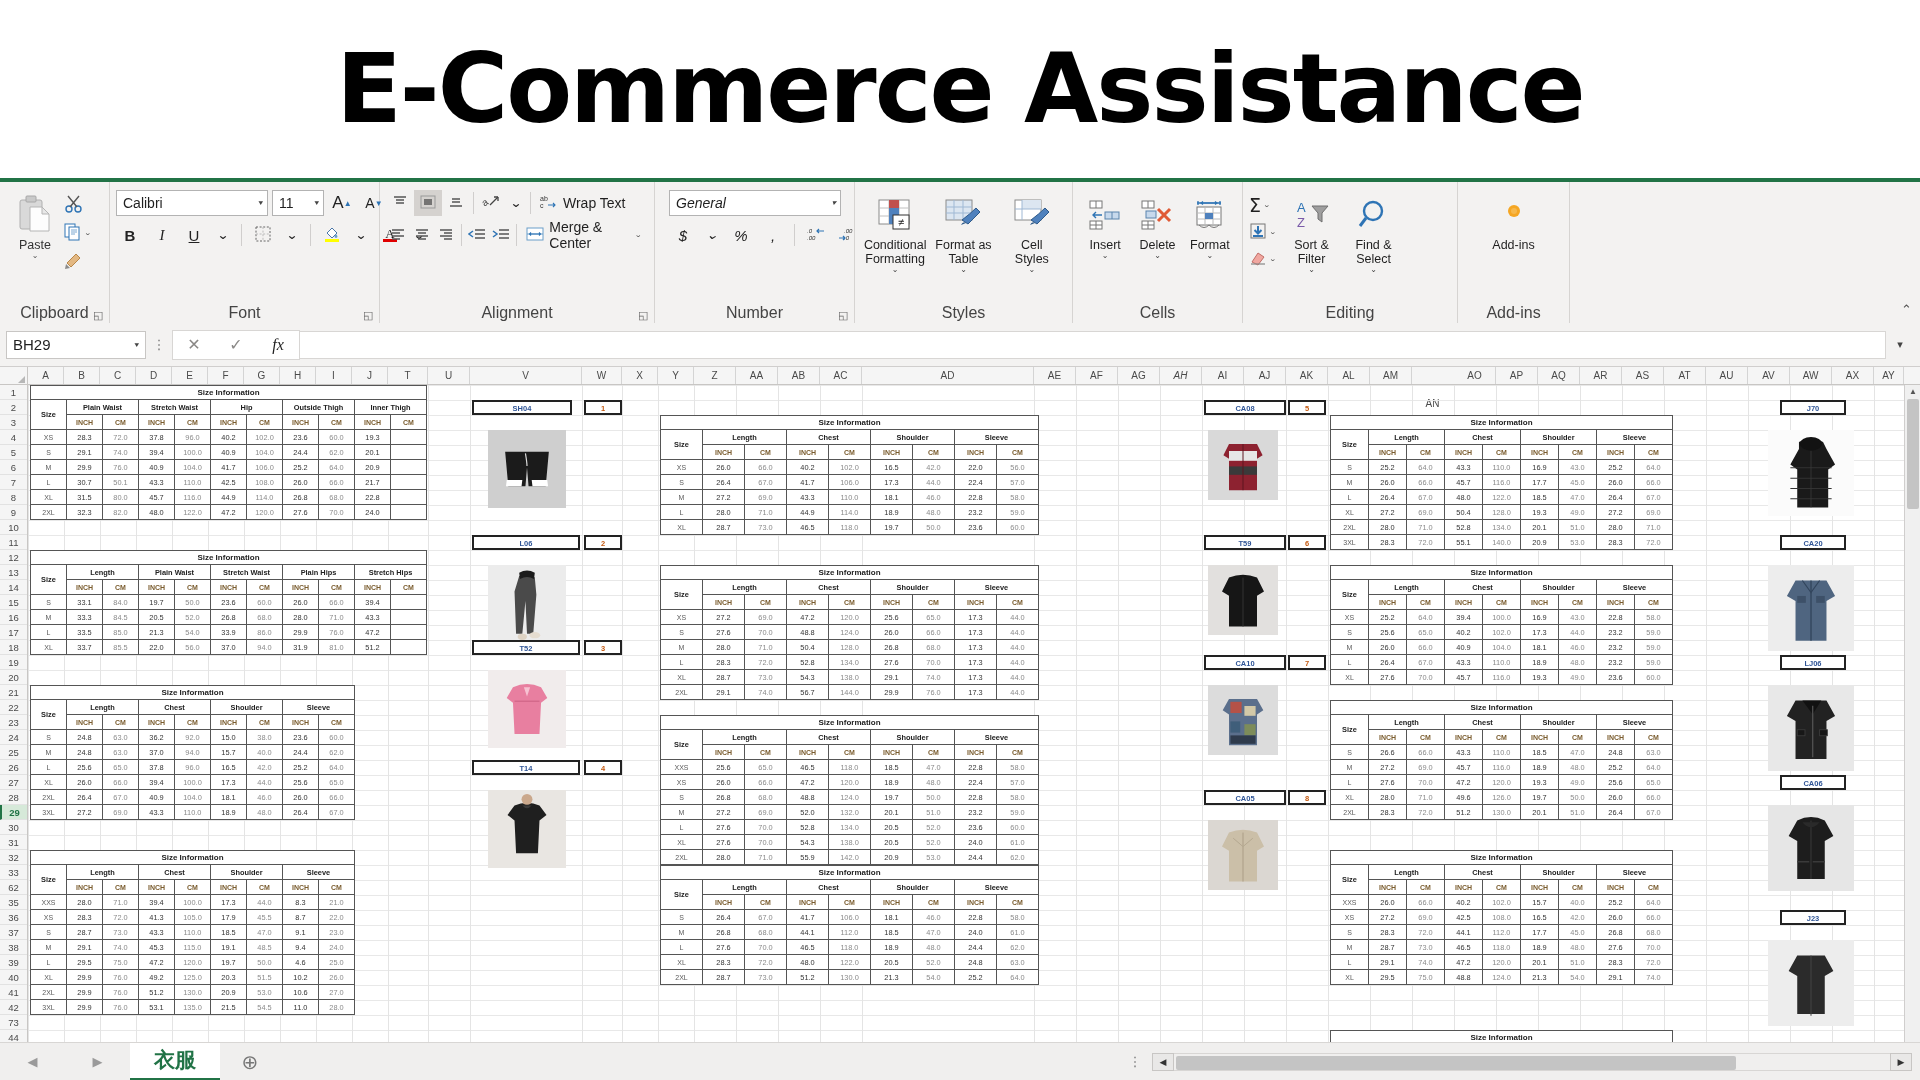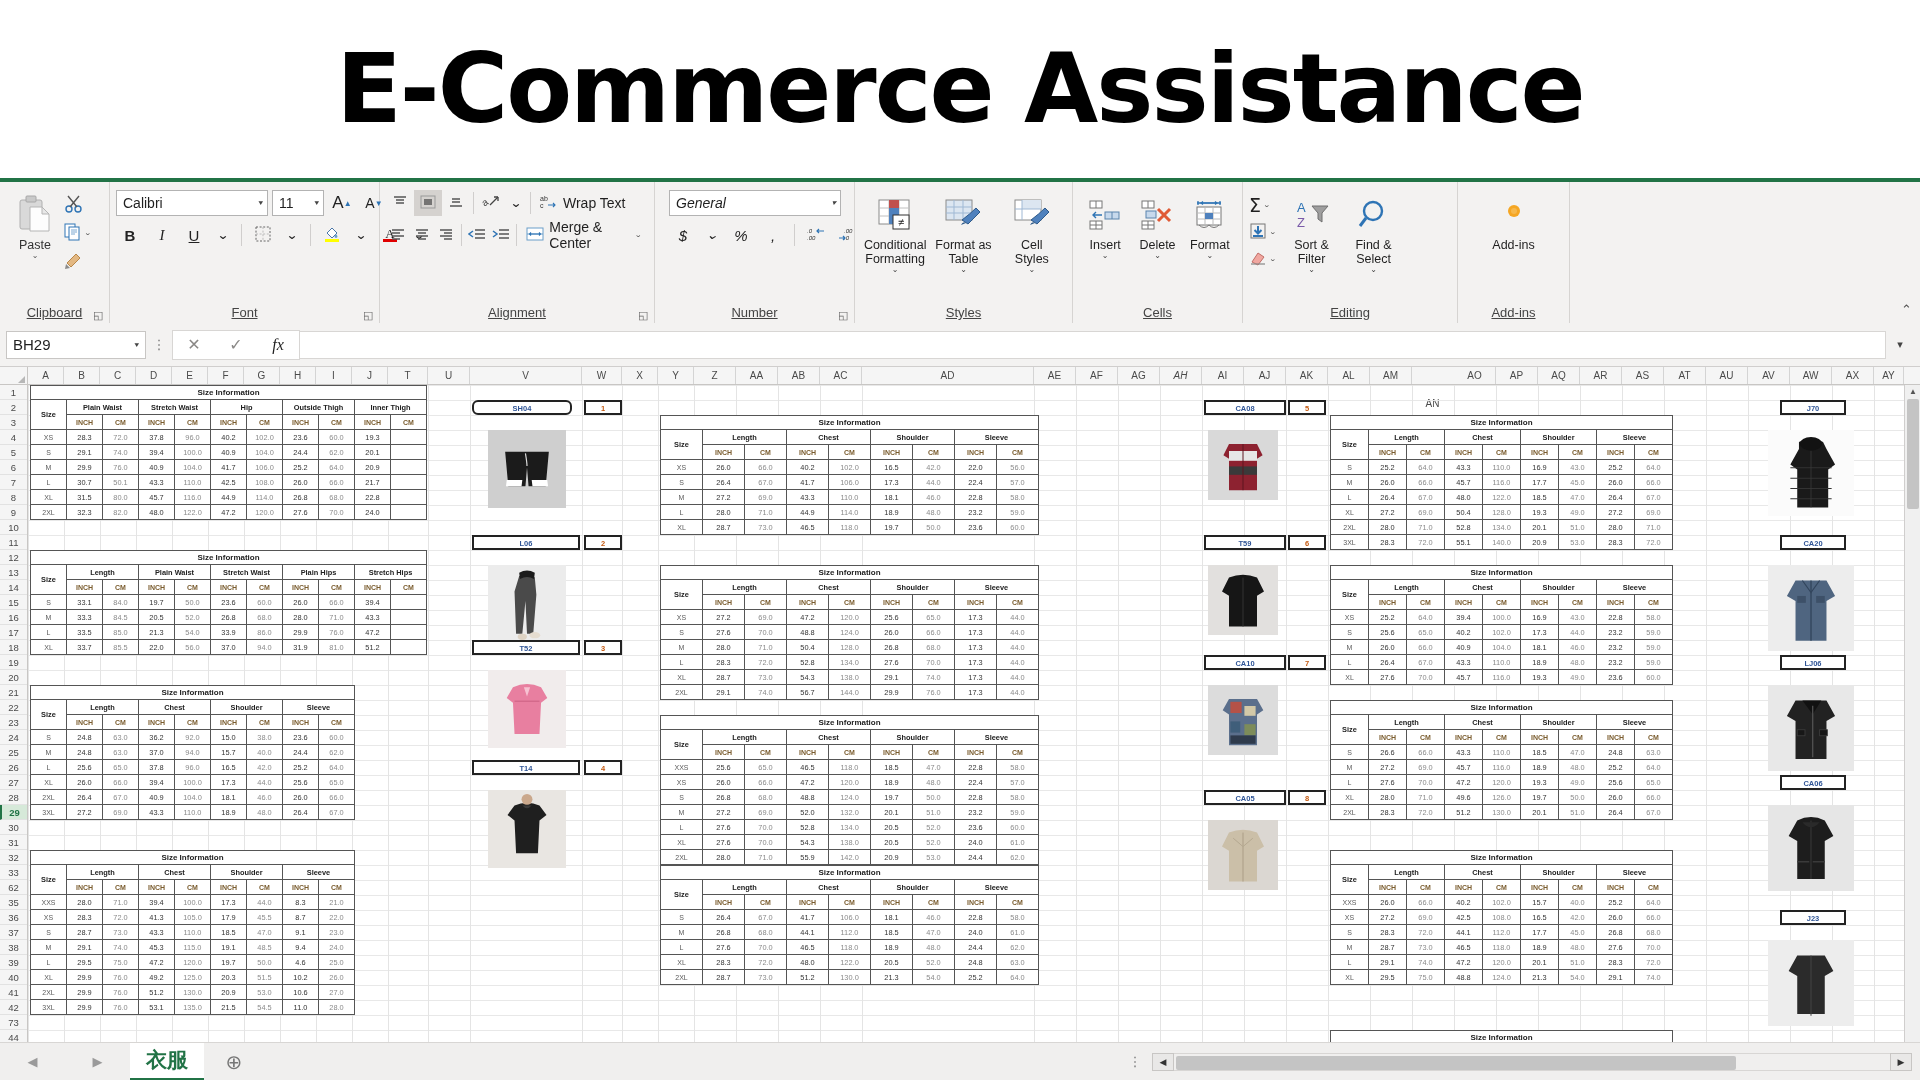--- a/index.html
+++ b/index.html
@@ -41,24 +41,23 @@
     display: flex;
     flex-direction: column;
     border-right: 1px solid #d6d4d2;
     padding: 4px 6px 0 6px;
   }
   .rgroup:last-child { border-right: none; }
   .rgroup-body { flex: 1; display: flex; align-items: flex-start; padding-top: 4px;}
   .rgroup-label {
     height: 20px; line-height: 20px;
     text-align: center;
-    font-size: 13px;
+    font-size: 16px;
     color: #444;
     position: relative;
-    text-decoration: underline;
   }
   .rgroup-launcher {
     position: absolute; right: 4px; bottom: 2px;
     width: 12px; height: 12px;
     font-size: 11px; color: #666;
     line-height: 12px;
   }
 
   
   .clip-wrap { display: flex; align-items: flex-start; }
@@ -183,21 +182,21 @@
   .vs-up, .vs-dn { position:absolute; left:0; width:16px; height:14px; text-align:center; font-size:8px; color:#555; line-height:14px;}
   .vs-up{top:0;} .vs-dn{bottom:0;}
 
   
   .statusbar {
     position:absolute; left:0; bottom:0; width:1920px; height:38px;
     background:#f0efee; display:flex; align-items:center; border-top:1px solid #d8d6d4;
   }
   .sheetnav { display:flex; align-items:center; width: 130px; justify-content:space-around; color:#9a9a9a; font-size:13px;}
   .sheettab {
-    height: 38px; min-width: 72px; padding: 0 16px; background:#fff;
+    height: 38px; min-width: 72px; padding: 0 24px; background:#fff;
     display:flex; align-items:center; justify-content:center;
     color:#217346; font-weight:bold; font-size:21px;
     border-bottom: 3px solid #217346;
     font-family:"DejaVu Sans", sans-serif;
   }
   .addsheet { width:60px; text-align:center; color:#777; font-size:20px; }
   .status-spacer { flex:1; }
   .hscroll-wrap { display:flex; align-items:center; width: 760px; margin-right: 8px; }
   .hs-btn { width:22px; height:18px; border:1px solid #c8c6c4; background:#e9e8e7; text-align:center; font-size:9px; line-height:16px; color:#333;}
   .hs-track { flex:1; height:18px; background:#f0efee; border-top:1px solid #d8d6d4; border-bottom:1px solid #d8d6d4; position:relative;}
@@ -1917,21 +1916,21 @@
               <td class="unit" style="width: 38px;">CM</td>
               <td class="unit" style="width: 38px;">INCH</td>
               <td class="unit" style="width: 38px;">CM</td>
               <td class="unit" style="width: 38px;">INCH</td>
               <td class="unit" style="width: 38px;">CM</td>
               <td class="unit" style="width: 38px;">INCH</td>
               <td class="unit" style="width: 38px;">CM</td>
             </tr>
           </tbody>
         </table>
-        <div class="prodcode" style="left: 444px; top: 15px; width: 100px; border-radius: 6px;">SH04</div>
+        <div class="prodcode" style="left: 444px; top: 15px; width: 100px;">SH04</div>
         <div class="prodnum" style="left: 556px; top: 15px; width: 38px;">1</div>
         <div class="prodimg" style="left: 460px; top: 45px; width: 78px; height: 78px;"><svg viewBox="0 0 100 100" width="78" height="78">
             <rect width="100" height="100" fill="#cfcfcf"></rect>
             <path d="M22 28 h56 l-4 44 h-22 l-2 -24 l-2 24 h-22 z" fill="#1b1b1b"></path>
             <path d="M24 64 h20 l-1 8 h-20z" fill="#fff"></path>
             <path d="M56 64 h20 l1 8 h-20z" fill="#fff"></path>
             <path d="M48 30 q2 12 2 16" stroke="#ddd" stroke-width="1.5" fill="none"></path>
           </svg></div>
         <div class="prodcode" style="left: 444px; top: 150px; width: 108px;">L06</div>
         <div class="prodnum" style="left: 556px; top: 150px; width: 38px;">2</div>

